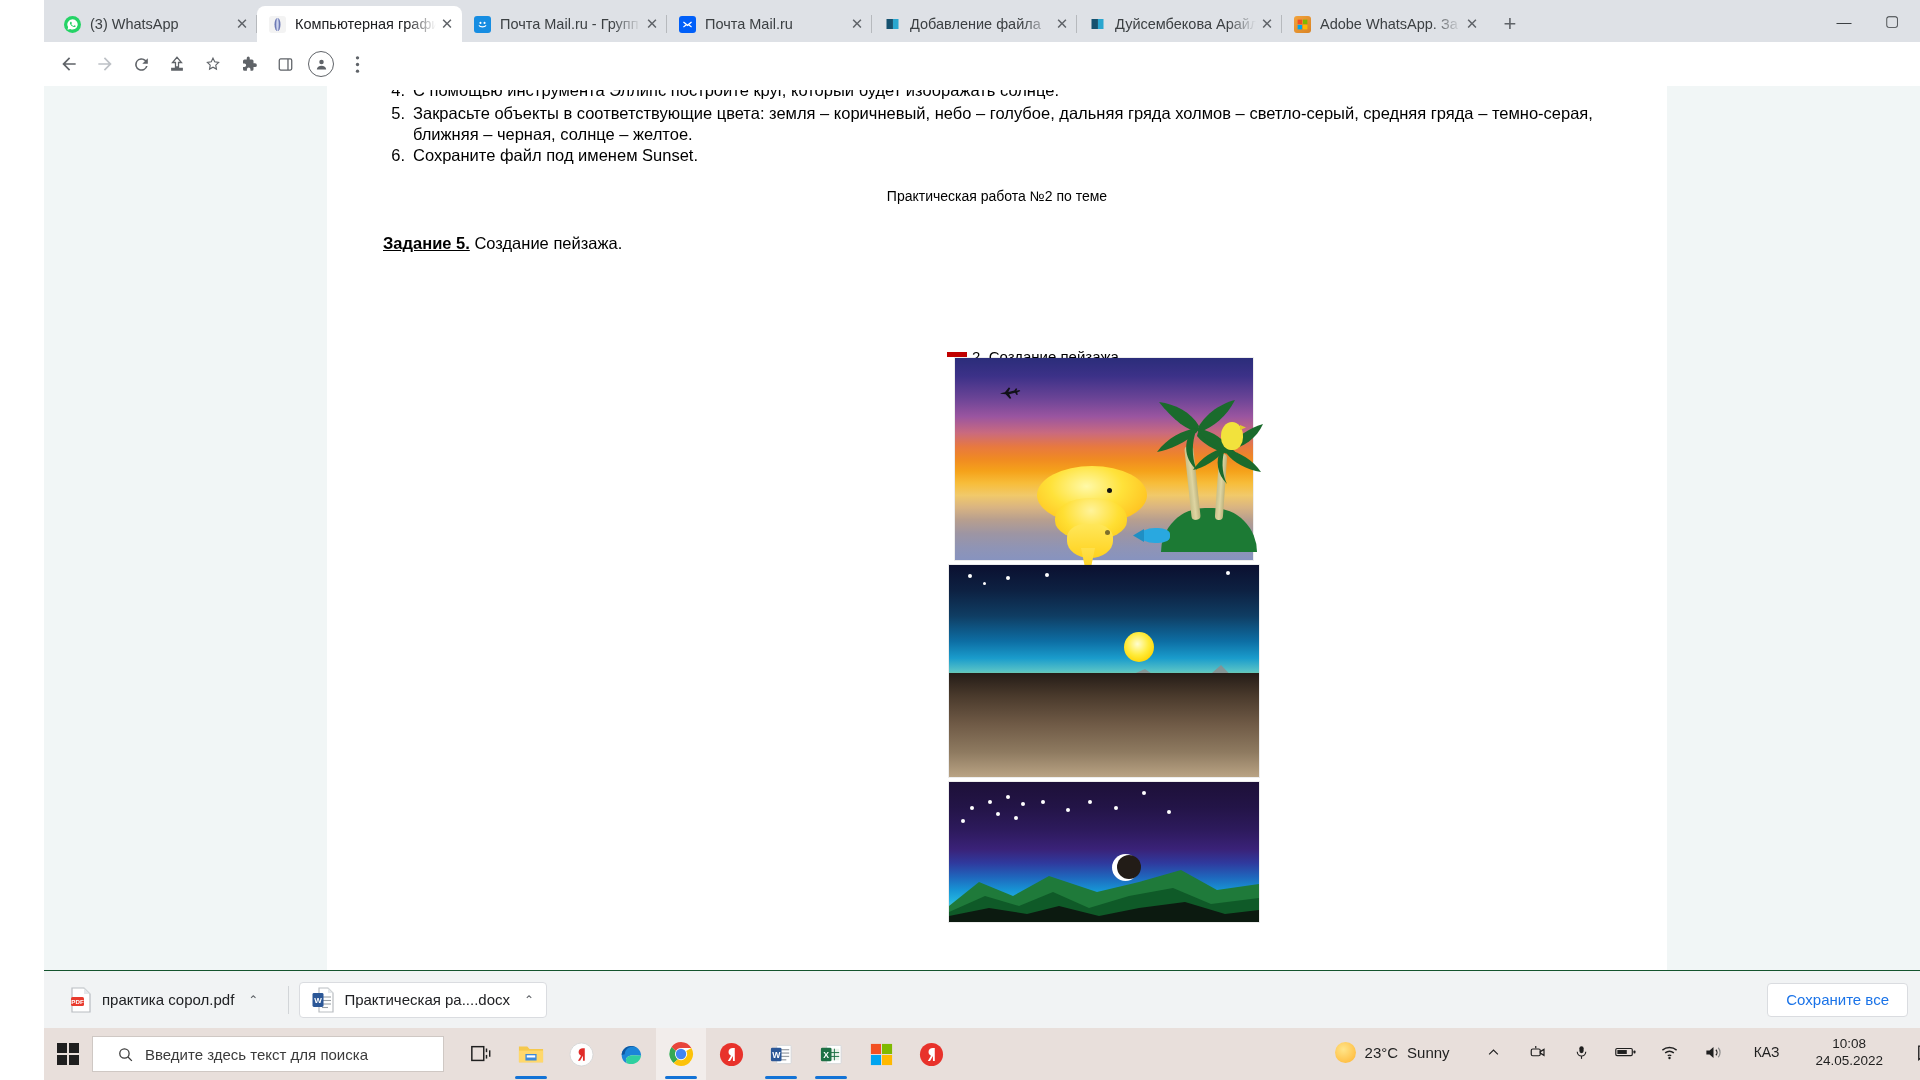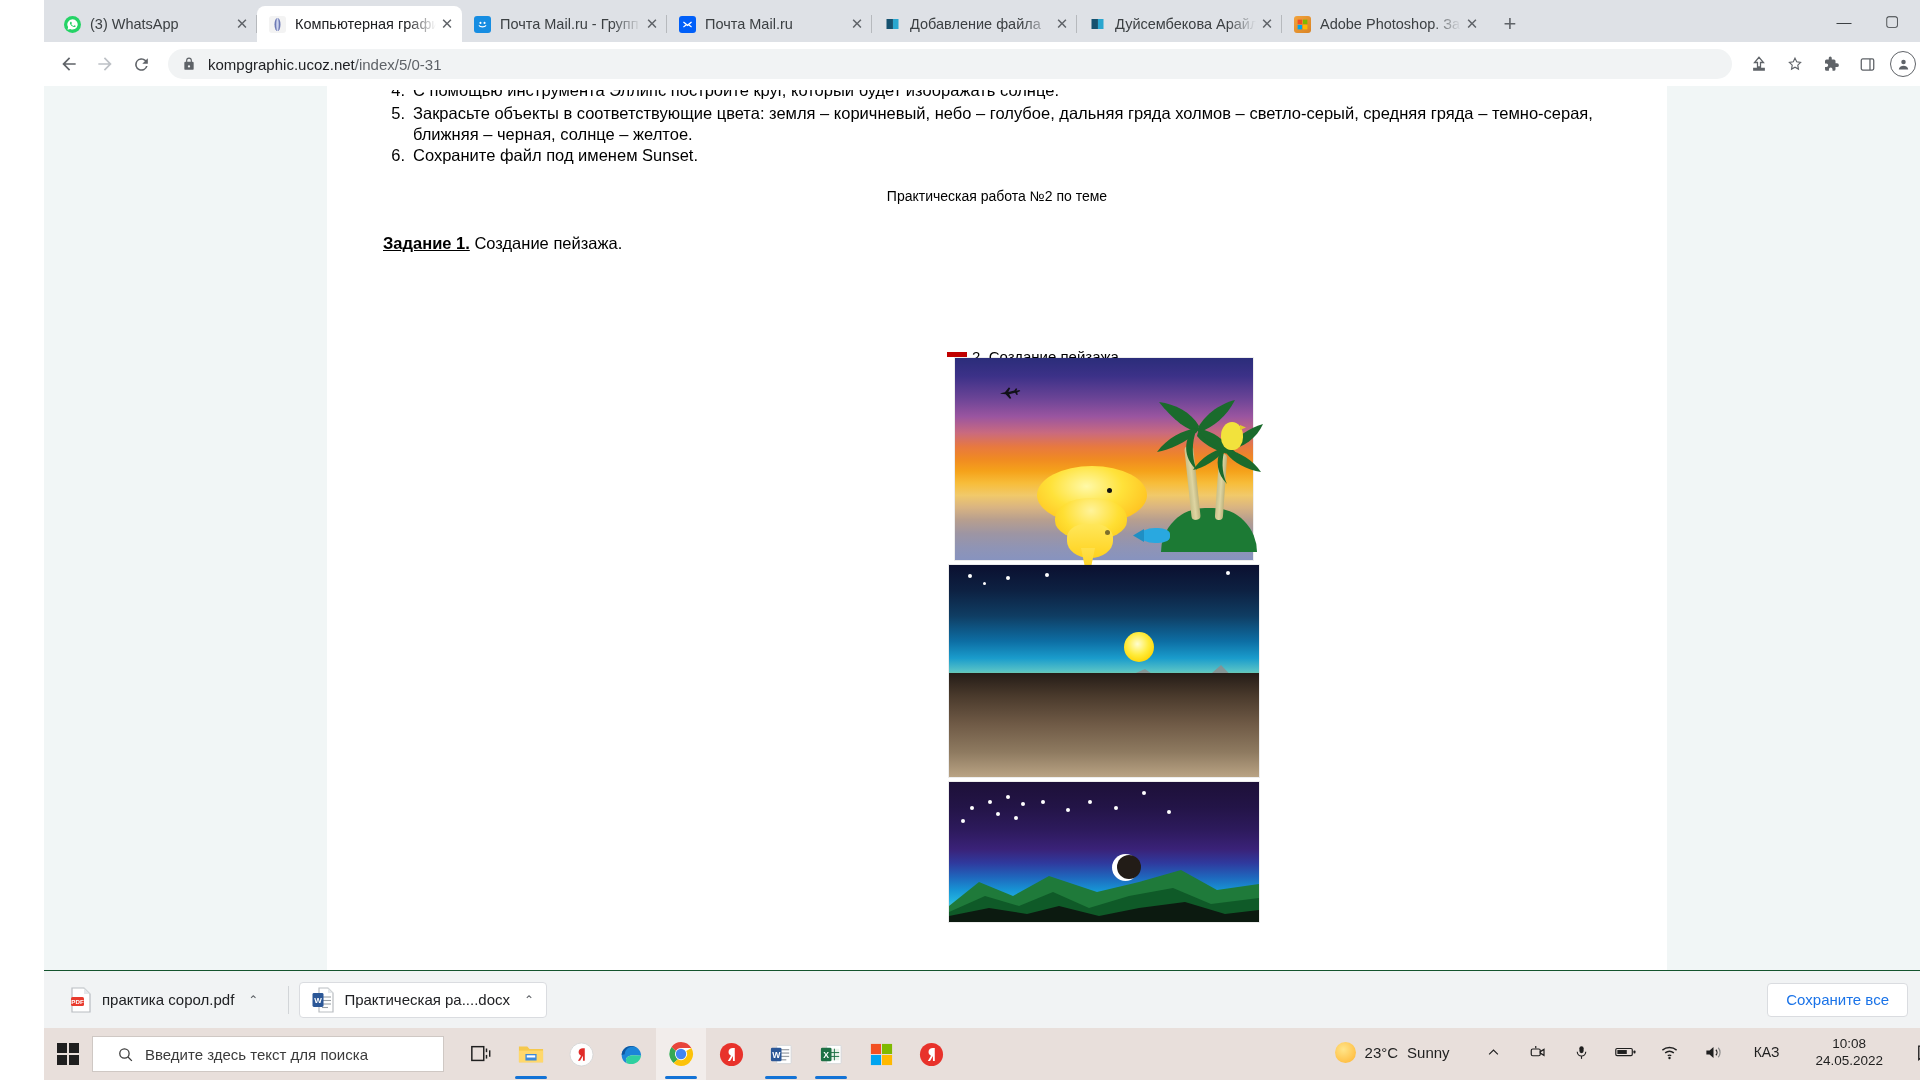--- a/index.html
+++ b/index.html
@@ -567,21 +567,21 @@
 
     <div class="tab inactive nosep">
       <span class="tab-fav fav-win">
         <svg width="13" height="13" viewBox="0 0 16 16">
             <rect x="2" y="2" width="5.5" height="5.5" fill="#f25022"></rect>
             <rect x="8.5" y="2" width="5.5" height="5.5" fill="#7fba00"></rect>
             <rect x="2" y="8.5" width="5.5" height="5.5" fill="#00a4ef"></rect>
             <rect x="8.5" y="8.5" width="5.5" height="5.5" fill="#ffb900"></rect>
           </svg>
       </span>
-      <span class="tab-title">Adobe Photoshop. За</span>
+      <span class="tab-title">Adobe WhatsApp. За</span>
       <span class="tab-close">✕</span>
     </div>
 
     <div class="newtab">+</div>
 
     <div class="winctrls">
       <div class="winbtn">—</div>
       <div class="winbtn">▢</div>
       <div class="winbtn close">✕</div>
     </div>
@@ -597,28 +597,20 @@
       <svg width="20" height="20" viewBox="0 0 24 24">
           <path d="M4 11h12.2l-5.6-5.6L12 4l8 8-8 8-1.4-1.4 5.6-5.6H4z" fill="#bdc1c6"></path>
         </svg>
     </div>
     <div class="tb-icon">
       <svg width="19" height="19" viewBox="0 0 24 24">
           <path d="M17.65 6.35A8 8 0 1 0 19.73 14h-2.08A6 6 0 1 1 12 6c1.66 0 3.14.69 4.22 1.78L13 11h7V4z" fill="#5f6368"></path>
         </svg>
     </div>
 
-    <div class="omnibox">
-      <span class="lock">
-        <svg width="14" height="14" viewBox="0 0 24 24">
-            <path d="M18 8h-1V6a5 5 0 0 0-10 0v2H6a2 2 0 0 0-2 2v10a2 2 0 0 0 2 2h12a2 2 0 0 0 2-2V10a2 2 0 0 0-2-2zM9 6a3 3 0 0 1 6 0v2H9V6zm3 12a2 2 0 1 1 0-4 2 2 0 0 1 0 4z" fill="#5f6368"></path>
-          </svg>
-      </span>
-      <span class="url"><span>kompgraphic.ucoz.net</span><span class="dim">/index/5/0-31</span></span>
-    </div>
 
     <div class="tb-right">
       <div class="tb-icon">
         <svg width="18" height="18" viewBox="0 0 24 24">
             <path d="M5 20h14v-2H5v2zM12 3L6 10h4v6h4v-6h4l-6-7z" fill="none" stroke="#5f6368" stroke-width="1.7"></path>
           </svg>
       </div>
       <div class="tb-icon">
         <svg width="18" height="18" viewBox="0 0 24 24">
             <path d="M12 4.2l2.3 4.9 5.2.7-3.8 3.7.9 5.3-4.6-2.5-4.6 2.5.9-5.3L4.5 9.8l5.2-.7z" fill="none" stroke="#5f6368" stroke-width="1.5"></path>
@@ -671,21 +663,21 @@
 
         <div class="list-item">
           <span class="li-num">6.</span>
           <span class="li-text">Сохраните файл под именем Sunset.</span>
         </div>
 
         <div class="gap-a"></div>
         <div class="centered">Практическая работа №2 по теме</div>
         <div class="gap-b"></div>
         <div class="gap-c"></div>
-        <div class="task-line"><b>Задание 1.</b><span> Создание пейзажа.</span></div>
+        <div class="task-line"><b>Задание 5.</b><span> Создание пейзажа.</span></div>
       </div>
 
       <div class="hidden-line">2. Создание пейзажа.</div>
       <div class="red-mark"></div>
 
       <div class="img-stack">
 
         <div class="pic pic1">
           <div class="sky1"></div>
 

